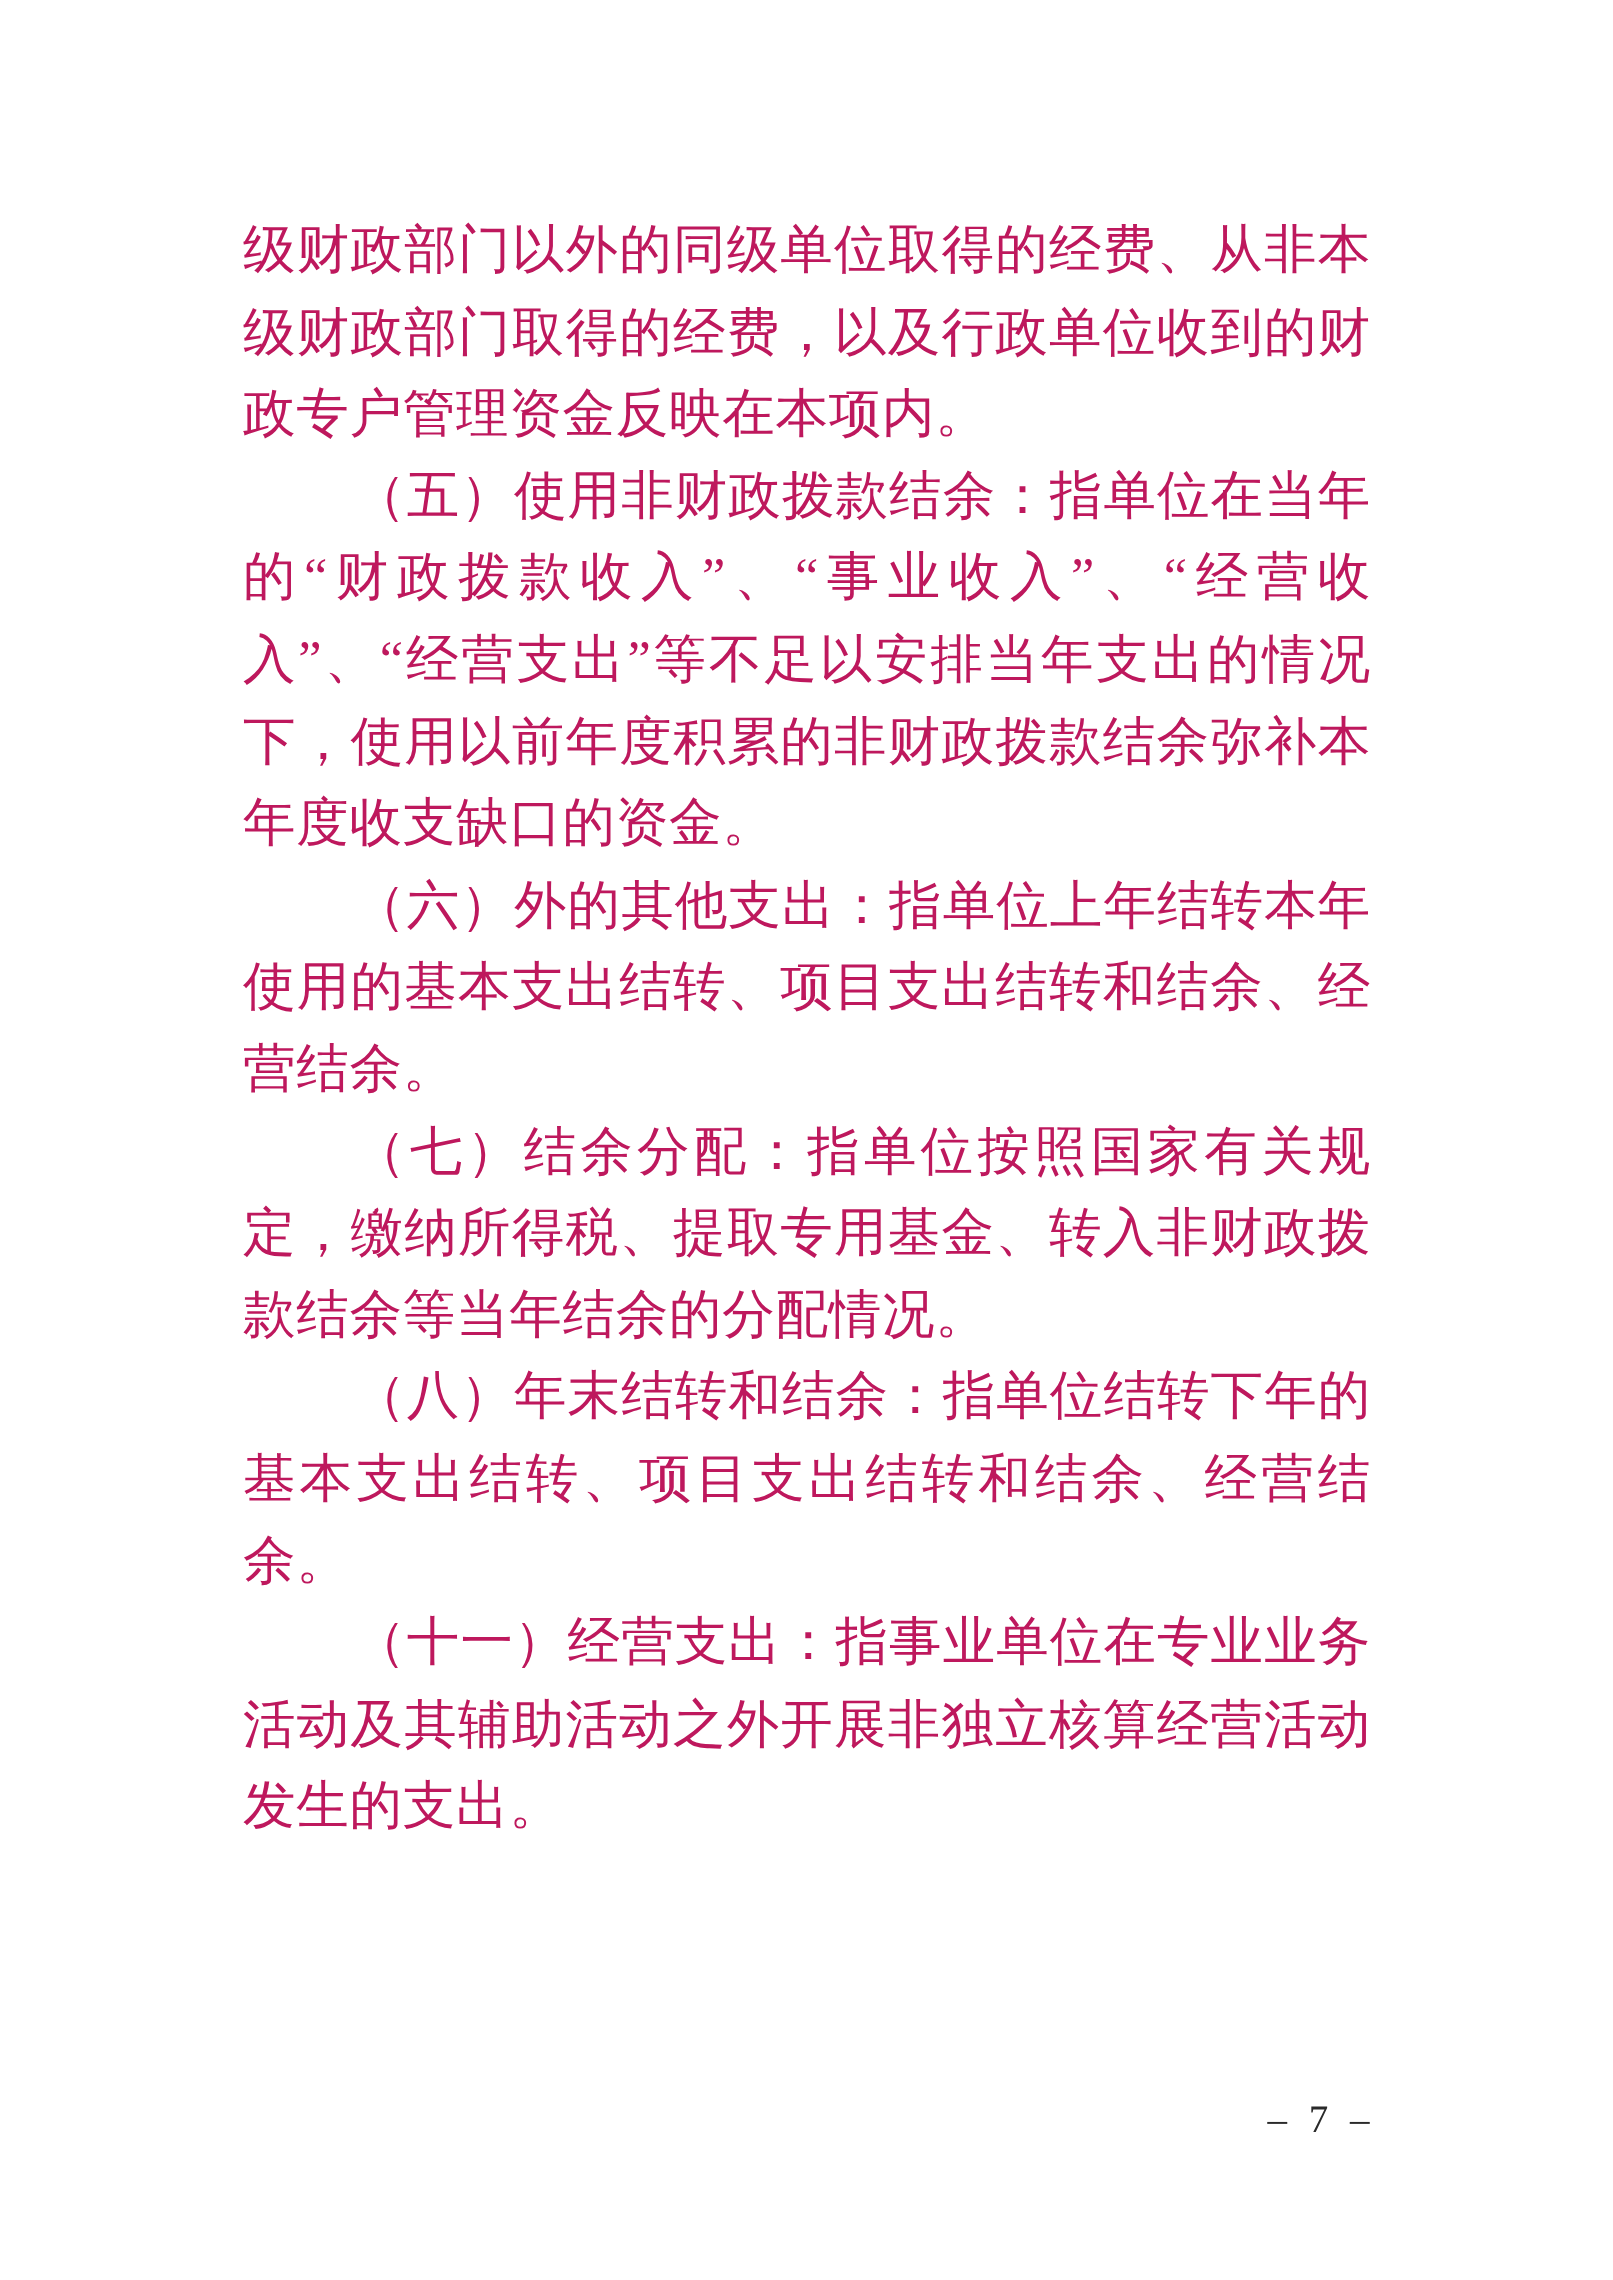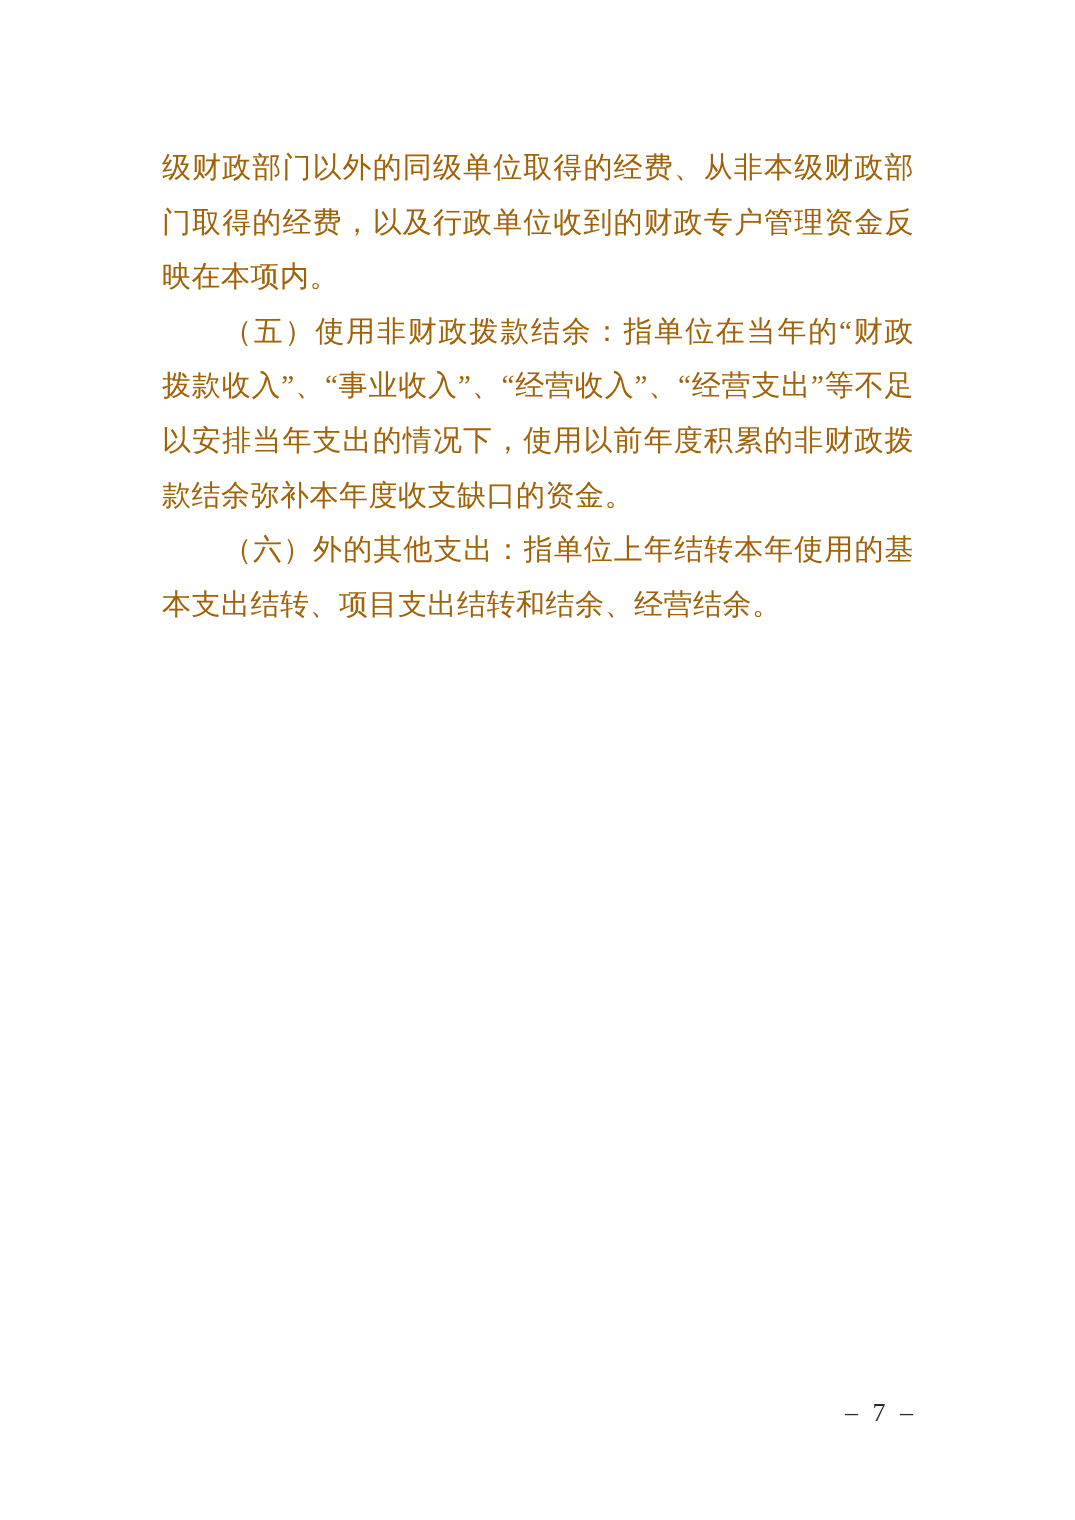--- a/index.html
+++ b/index.html
@@ -16,23 +16,23 @@
     font-family: "Liberation Serif", "DejaVu Serif", serif;
   }
   .content {
     position: absolute;
     left: 162px;
     top: 140px;
     width: 752px;
   }
   .para {
     margin: 0;
-    font-size: 29px;
+    font-size: 35px;
     line-height: 54.6px;
-    color: #a16207;
+    color: #be185d;
     text-align: justify;
     text-justify: inter-character;
     letter-spacing: 0.5px;
     word-break: break-all;
   }
   .para.indent {
     text-indent: 2.1em;
   }
   .lead {
     font-weight: 400;
@@ -52,21 +52,24 @@
 
 <div class="page">
   <div class="content">
 
     <p class="para"><span class="lead"></span><span>级财政部门以外的同级单位取得的经费、从非本级财政部门取得的经费，以及行政单位收到的财政专户管理资金反映在本项内。</span></p>
 
     <p class="para indent"><span class="lead">（五）使用非财政拨款结余：</span><span>指单位在当年的“财政拨款收入”、“事业收入”、“经营收入”、“经营支出”等不足以安排当年支出的情况下，使用以前年度积累的非财政拨款结余弥补本年度收支缺口的资金。</span></p>
 
     <p class="para indent"><span class="lead">（六）外的其他支出：</span><span>指单位上年结转本年使用的基本支出结转、项目支出结转和结余、经营结余。</span></p>
 
+    <p class="para indent"><span class="lead">（七）结余分配：</span><span>指单位按照国家有关规定，缴纳所得税、提取专用基金、转入非财政拨款结余等当年结余的分配情况。</span></p>
+
+    <p class="para indent"><span class="lead">（八）年末结转和结余：</span><span>指单位结转下年的基本支出结转、项目支出结转和结余、经营结余。</span></p>
 
 
 
-
+    <p class="para indent"><span class="lead">（十一）经营支出：</span><span>指事业单位在专业业务活动及其辅助活动之外开展非独立核算经营活动发生的支出。</span></p>
 
   </div>
 
   <div class="page-number">– 7 –</div>
 </div>
 
 </body></html>

